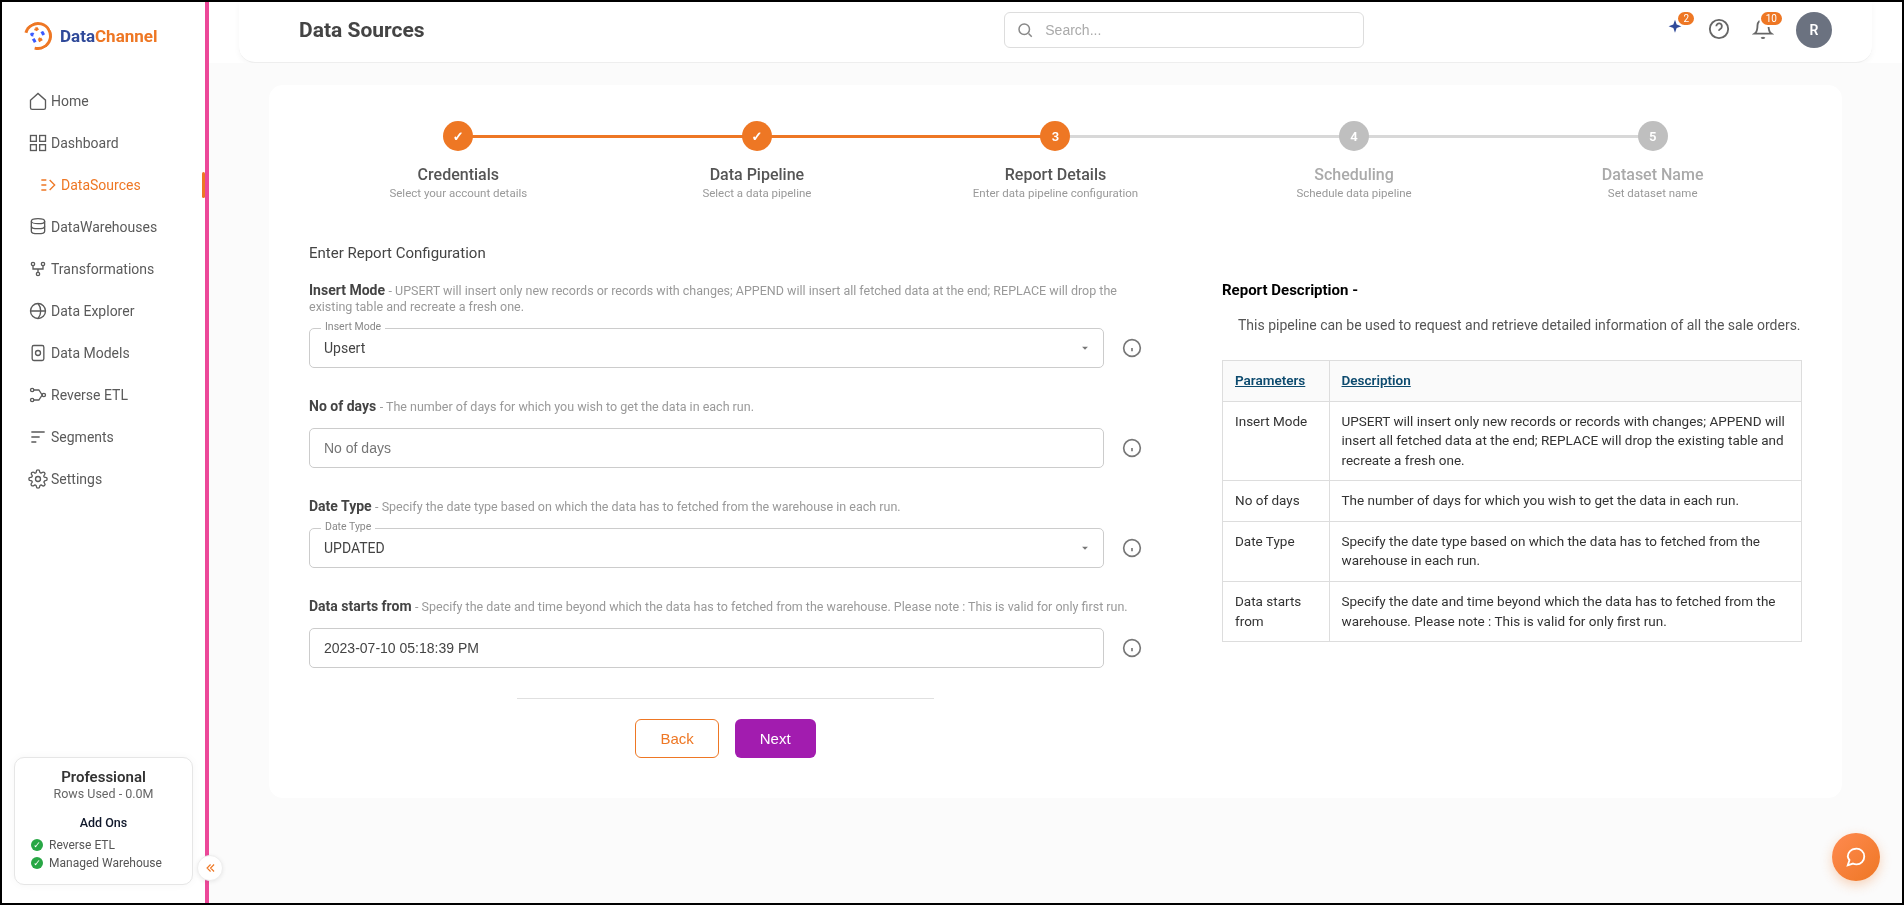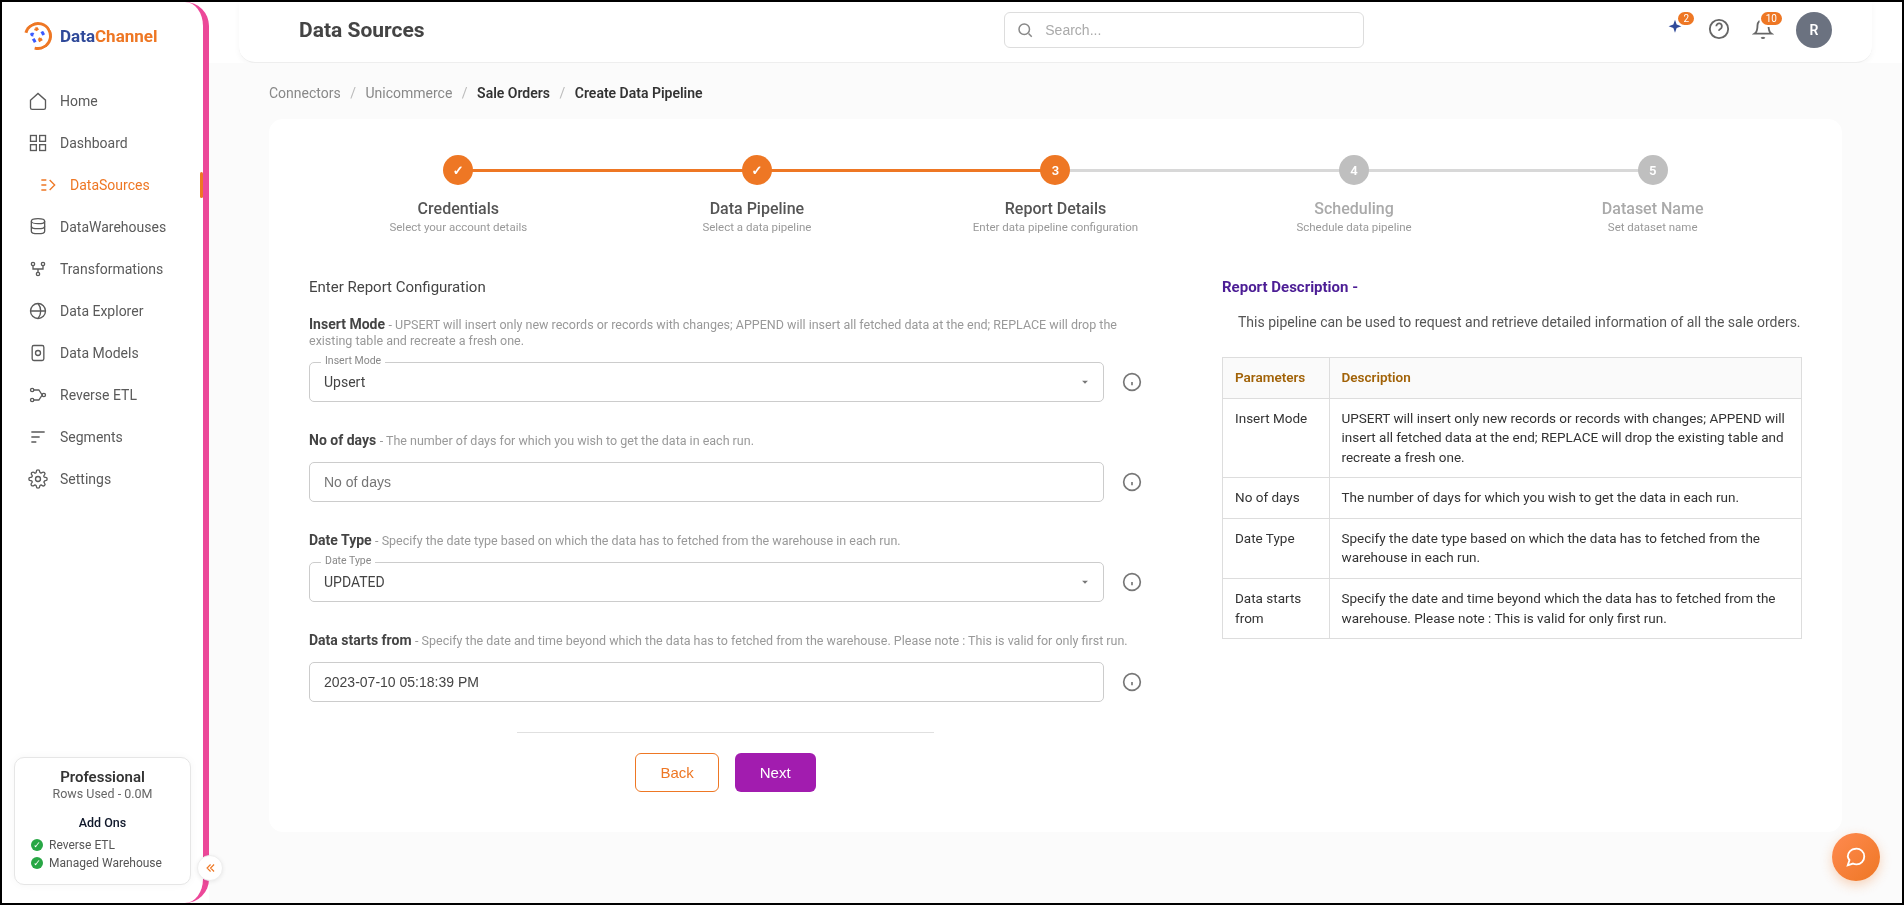--- a/index.html
+++ b/index.html
@@ -15,24 +15,23 @@
     position: relative;
   }
 
   
   .sidebar {
     position: absolute;
     left: 0; top: 0;
     width: 207px;
     height: 100%;
     background: #fff;
-    border-right: 6px solid #ec4899;
+    border-right: 4px solid #ec4899;
     display: flex;
     flex-direction: column;
-    border-radius: 24px;
   }
   .logo-area {
     padding: 20px 22px;
     display: flex;
     align-items: center;
     gap: 8px;
   }
   .logo-mark {
     width: 28px; height: 28px;
     position:relative;
@@ -47,21 +46,21 @@
     transform: rotate(-30deg);
   }
   .logo-text { font-weight: 700; font-size: 17px; }
   .logo-data { color: #304a9a; }
   .logo-channel { color: #ee7724; }
 
   .nav { padding-top: 10px; }
   .nav-item {
     display: flex;
     align-items: center;
-    gap: 12px;
+    gap: 3px;
     padding: 11px 26px;
     color: #5a5a5a;
     cursor: pointer;
     font-size: 14px;
     position: relative;
   }
   .nav-item.active {
     color: #ee7724;
     padding-left: 36px;
   }
@@ -293,38 +292,39 @@
   .select-caret {
     position: absolute; right: 12px; top: 50%; transform: translateY(-50%);
     pointer-events: none; color: #777;
   }
   .info-icon {
     width: 20px; height: 20px; flex: none;
     color: #777;
   }
 
   
-  .desc-title { font-size: 15px; font-weight: 700; color: #4c1d95; margin-bottom: 16px; }
+  .desc-title { font-size: 15px; font-weight: 700; color: #000000; margin-bottom: 16px; margin-top: 37px; }
   .desc-text { font-size: 14px; color: #555; margin-bottom: 24px; line-height:1.5;margin-left:16px;}
   table.desc-table {
     width: 100%;
     border-collapse: collapse;
     font-size: 13.5px;
   }
   table.desc-table th, table.desc-table td {
     border: 1px solid #ddd;
     padding: 10px 12px;
     text-align: left;
     vertical-align: top;
     line-height: 1.45;
   }
   table.desc-table th {
     background: #fafafa;
-    color: #a16207;
+    color: #0c4a6e;
     font-weight: 600;
+    text-decoration: underline;
   }
 
   .divider {
     border: none;
     border-top: 1px solid #e0e0e0;
     margin: 24px auto 20px;
     width: 50%;
   }
 
   .btn-row {
@@ -502,29 +502,20 @@
         <span class="badge">10</span>
       </div>
       <div class="avatar">
         <span>R</span>
       </div>
     </div>
   </header>
 
   <div class="content">
 
-    <nav class="breadcrumb">
-      <a href="#">Connectors</a>
-      <span class="sep">/</span>
-      <a href="#">Unicommerce</a>
-      <span class="sep">/</span>
-      <a href="#" class="current" style="font-weight:600;color:#333">Sale Orders</a>
-      <span class="sep">/</span>
-      <span class="current">Create Data Pipeline</span>
-    </nav>
 
     <div class="card">
 
       <div class="stepper">
         <div class="step done">
           <div class="line" style="background:#ee7724"></div>
           <div class="circle">
               <span>✓</span>
             </div>
           <div class="step-title">Credentials</div>

